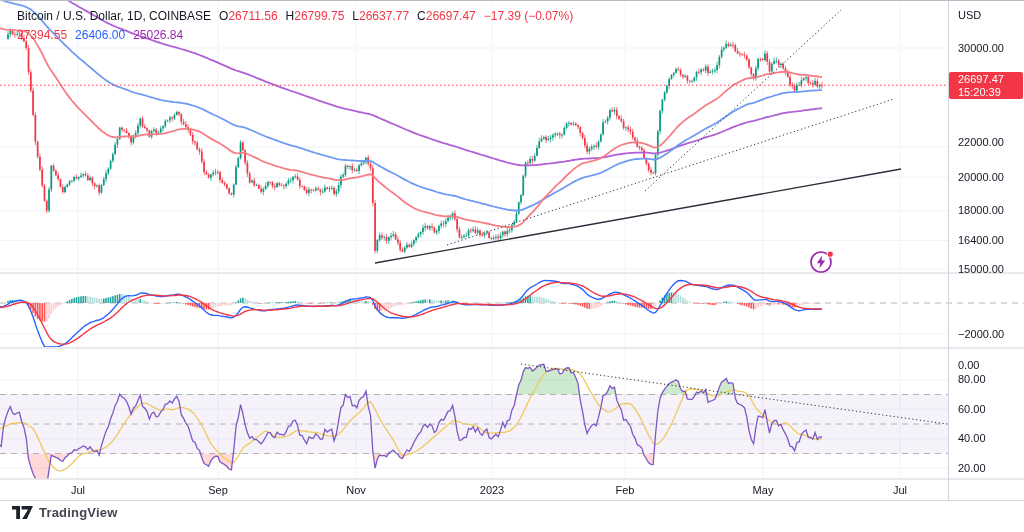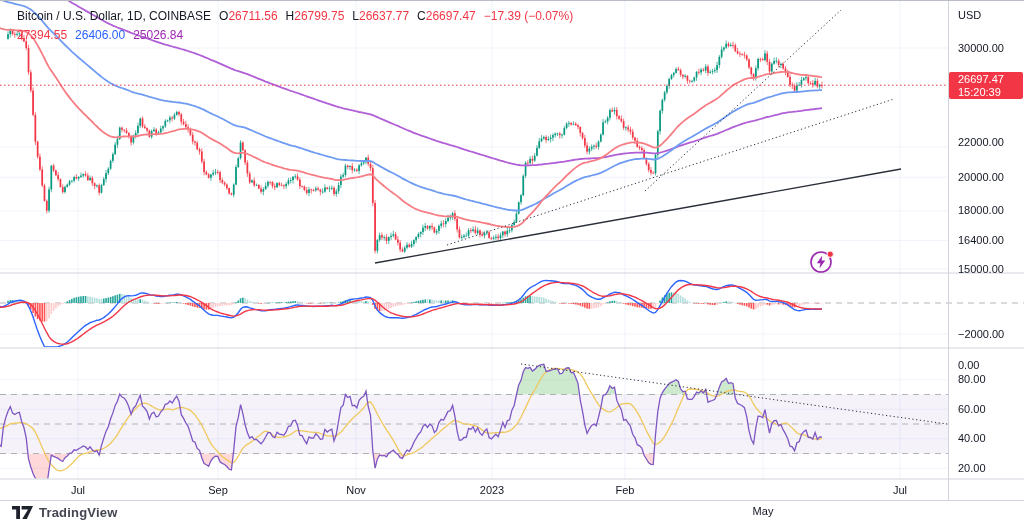--- a/index.html
+++ b/index.html
@@ -1205,21 +1205,21 @@
       <div>15:20:39</div>
     </div>
   </div>
 
   <div id="time-layer">
       <div class="axis-label tlabel" style="left: 78px; top: 483px;">Jul</div>
       <div class="axis-label tlabel" style="left: 218px; top: 483px;">Sep</div>
       <div class="axis-label tlabel" style="left: 356px; top: 483px;">Nov</div>
       <div class="axis-label tlabel bold" style="left: 492px; top: 483px;">2023</div>
       <div class="axis-label tlabel" style="left: 625px; top: 483px;">Feb</div>
-      <div class="axis-label tlabel" style="left: 763px; top: 483px; margin-top: 21px;">May</div>
+      <div class="axis-label tlabel" style="left: 763px; top: 483px;">May</div>
       <div class="axis-label tlabel" style="left: 900px; top: 483px;">Jul</div>
     </div>
 
   <div id="flash-btn">
     <svg width="30" height="30" viewBox="0 0 30 30">
       <circle cx="14" cy="15" r="10" fill="#fff" stroke="#9c27b0" stroke-width="1.6"></circle>
       <path d="M15.2 8.6 L9.8 16.2 L13.4 16.2 L12.4 21.4 L18.2 13.6 L14.6 13.6 Z" fill="#9c27b0"></path>
       <circle cx="23.2" cy="7.2" r="3.2" fill="#f23645" stroke="#fff" stroke-width="1"></circle>
     </svg>
   </div>

